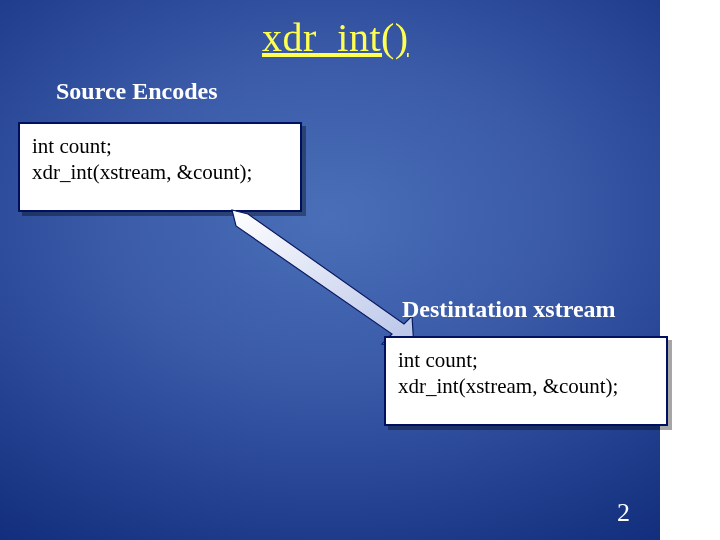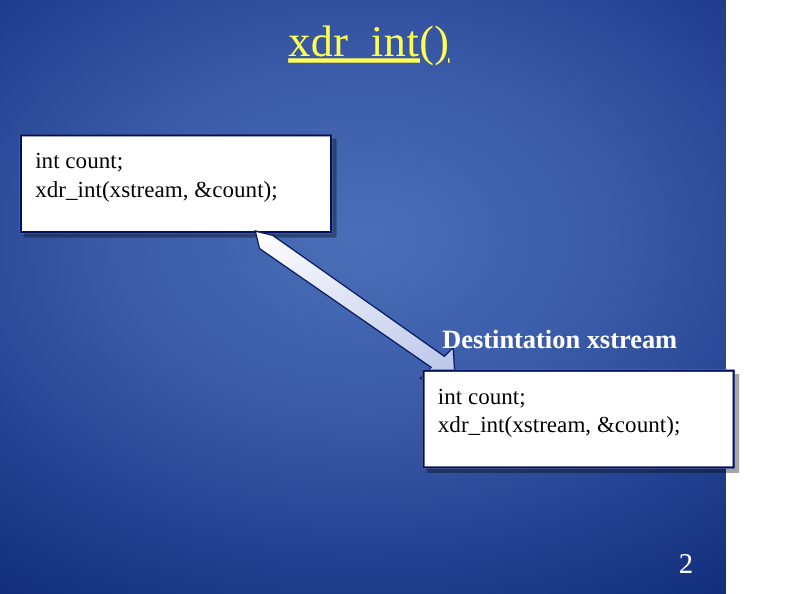--- a/index.html
+++ b/index.html
@@ -81,20 +81,21 @@
     color: #ffffff;
   }
 </style>
 </head>
 <body>
 
 <div class="slide">
 
   <div class="title">xdr_int()</div>
 
+  <div class="label-source">Source Encodes</div>
 
   <div class="codebox codebox-source">
     <div>int count;</div>
     <div>xdr_int(xstream, &amp;count);</div>
   </div>
 
   <svg class="arrow-svg" viewBox="0 0 230 160">
     <defs>
       <linearGradient id="arrgrad" x1="0%" y1="0%" x2="100%" y2="100%">
         <stop offset="0%" stop-color="#ffffff"></stop>

